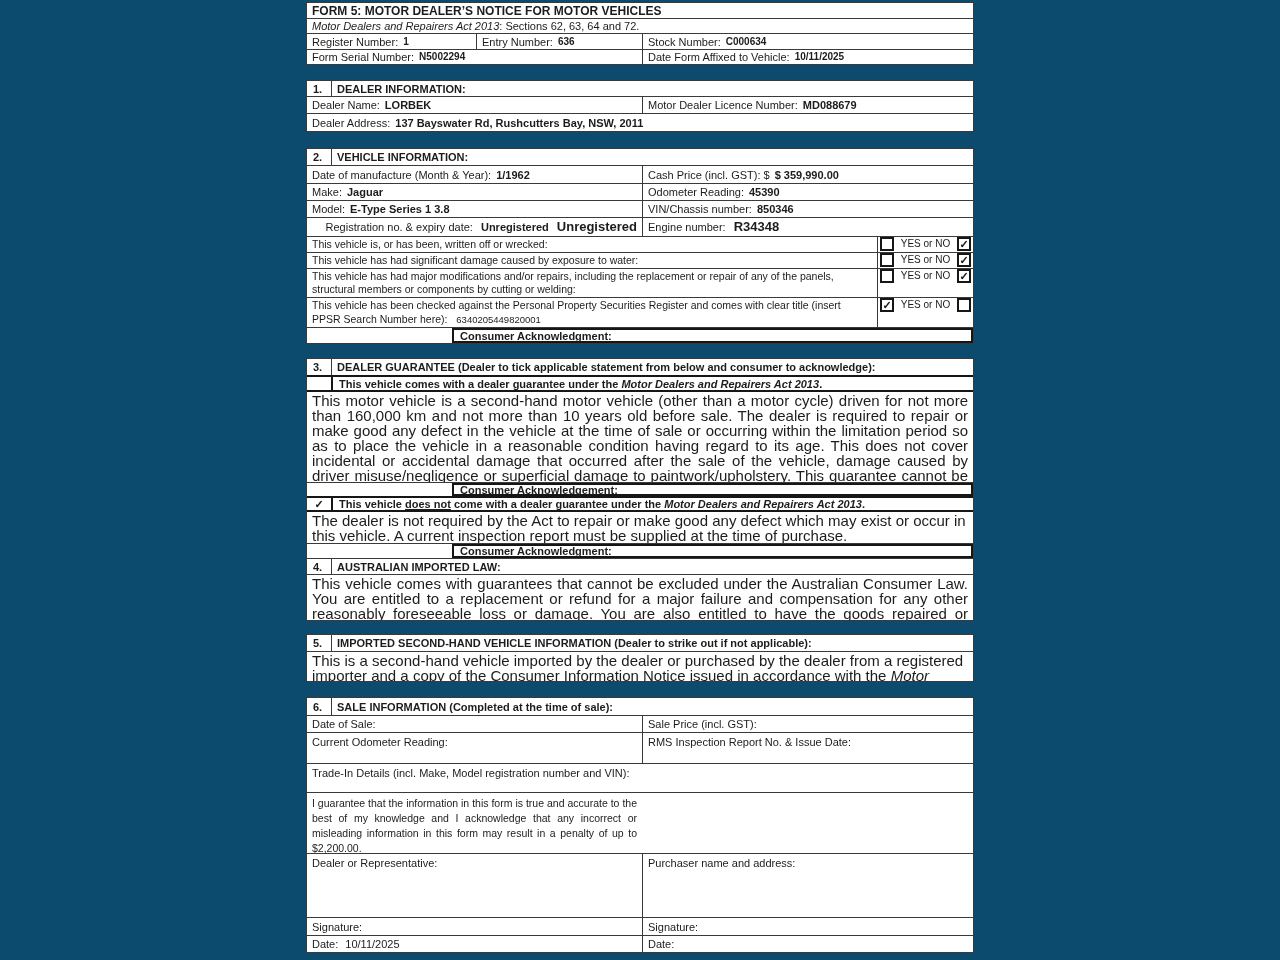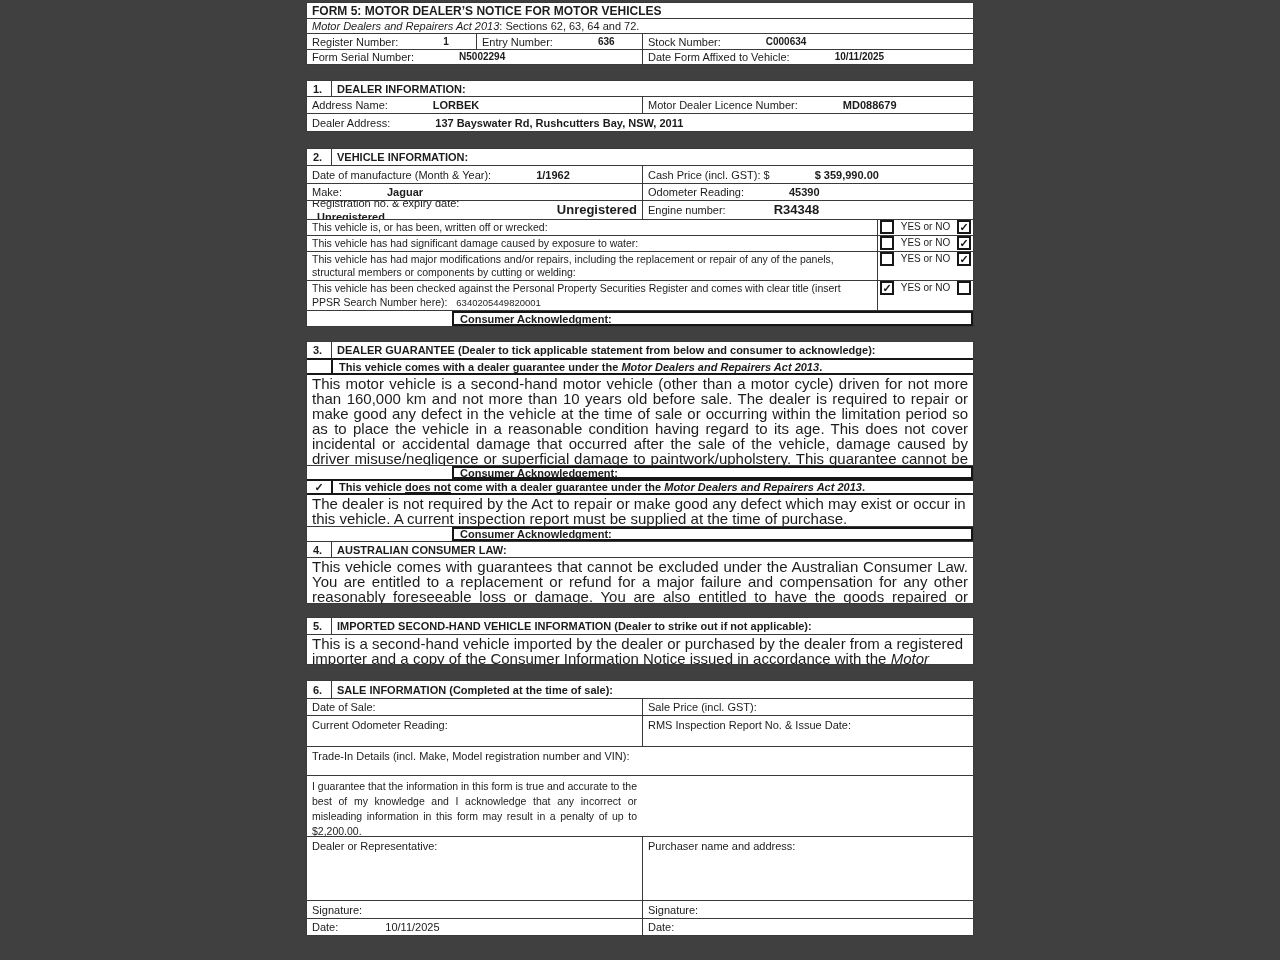--- a/index.html
+++ b/index.html
@@ -1,23 +1,23 @@
 <!DOCTYPE html>
 <html><head>
 <meta charset="utf-8">
 <style>
   * { box-sizing: border-box; margin: 0; padding: 0; }
   html,body { width:1280px; height:960px; background:#ffffff; font-family:"Liberation Sans", sans-serif; color:#1c1c1c; }
-  .page { position:relative; width:1280px; height:960px; background:#404040; overflow:hidden; }
+  .page { position:relative; width:1280px; height:960px; background:#0c4a6e; overflow:hidden; }
   .form { position:absolute; left:306px; top:2px; width:668px; }
 
   .tbl { border:1px solid #3a3a3a; background:#fff; width:100%; }
   .row { display:flex; align-items:center; border-top:1px solid #3a3a3a; font-size:11px; line-height:14px; }
   .row.first { border-top:none; }
-  .cell { height:100%; display:flex; align-items:center; padding:0 5px; border-left:1px solid #3a3a3a; overflow:hidden;gap:40px; }
+  .cell { height:100%; display:flex; align-items:center; padding:0 5px; border-left:1px solid #3a3a3a; overflow:hidden; }
   .cell.cfirst { border-left:none; }
   .top { align-items:flex-start; padding-top:2px; }
 
   .h14{height:14px}.h15{height:15px}.h16{height:16px}.h17{height:17px}.h18{height:18px}
   .h19{height:19px}.h29{height:29px}.h30{height:30px}.h31{height:31px}.h46{height:46px}
   .h61{height:61px}.h64{height:64px}.h90{height:90px}
 
   .w169{width:169px}.w166{width:166px}.w335{width:335px}
   .fx{flex:1}
 
@@ -95,21 +95,21 @@
       </div>
     </div>
 
     <div class="tbl mt15">
       <div class="row first h15 sec-head">
         <div class="cell cfirst num-cell">1.</div>
         <div class="cell fx">DEALER INFORMATION:</div>
       </div>
       <div class="row h17">
         <div class="cell cfirst w335">
-          <span class="lbl">Address Name:</span>
+          <span class="lbl">Dealer Name:</span>
           <span class="val">LORBEK</span>
         </div>
         <div class="cell fx">
           <span class="lbl">Motor Dealer Licence Number:</span>
           <span class="val">MD088679</span>
         </div>
       </div>
       <div class="row h18">
         <div class="cell cfirst fx">
           <span class="lbl">Dealer Address:</span>
@@ -134,20 +134,30 @@
         </div>
       </div>
       <div class="row h17">
         <div class="cell cfirst w335">
           <span class="lbl">Make:</span>
           <span class="val">Jaguar</span>
         </div>
         <div class="cell fx">
           <span class="lbl">Odometer Reading:</span>
           <span class="val">45390</span>
+        </div>
+      </div>
+      <div class="row h17">
+        <div class="cell cfirst w335">
+          <span class="lbl">Model:</span>
+          <span class="val">E-Type Series 1 3.8</span>
+        </div>
+        <div class="cell fx">
+          <span class="lbl">VIN/Chassis number:</span>
+          <span class="val">850346</span>
         </div>
       </div>
       <div class="row h19">
         <div class="cell cfirst w335" style="justify-content:flex-end;">
           <span>
             <span class="lbl">Registration no. &amp; expiry date:</span>
             <span class="val">Unregistered</span>
           </span>
           <span class="val-lg">Unregistered</span>
         </div>
@@ -240,21 +250,21 @@
           <span>This vehicle </span><span class="u">does not</span><span> come with a dealer guarantee under the </span><span class="i">Motor Dealers and Repairers Act 2013</span><span>.</span>
         </div>
       </div>
       <div class="row h31 para-row nt">The dealer is not required by the Act to repair or make good any defect which may exist or occur in this vehicle. A current inspection report must be supplied at the time of purchase.</div>
       <div class="row h15">
         <div class="ack-spacer"></div>
         <div class="ack-box">Consumer Acknowledgment:</div>
       </div>
       <div class="row h16 sec-head">
         <div class="cell cfirst num-cell">4.</div>
-        <div class="cell fx">AUSTRALIAN CONSUMER LAW:</div>
+        <div class="cell fx">AUSTRALIAN IMPORTED LAW:</div>
       </div>
       <div class="row h46 para-row just">This vehicle comes with guarantees that cannot be excluded under the Australian Consumer Law. You are entitled to a replacement or refund for a major failure and compensation for any other reasonably foreseeable loss or damage. You are also entitled to have the goods repaired or replaced if the goods fail to be of acceptable quality and the failure does not amount to a major failure.</div>
     </div>
 
     <div class="tbl mt13">
       <div class="row first h16 sec-head">
         <div class="cell cfirst num-cell">5.</div>
         <div class="cell fx">IMPORTED SECOND-HAND VEHICLE INFORMATION (Dealer to strike out if not applicable):</div>
       </div>
       <div class="row h30 para-row">

